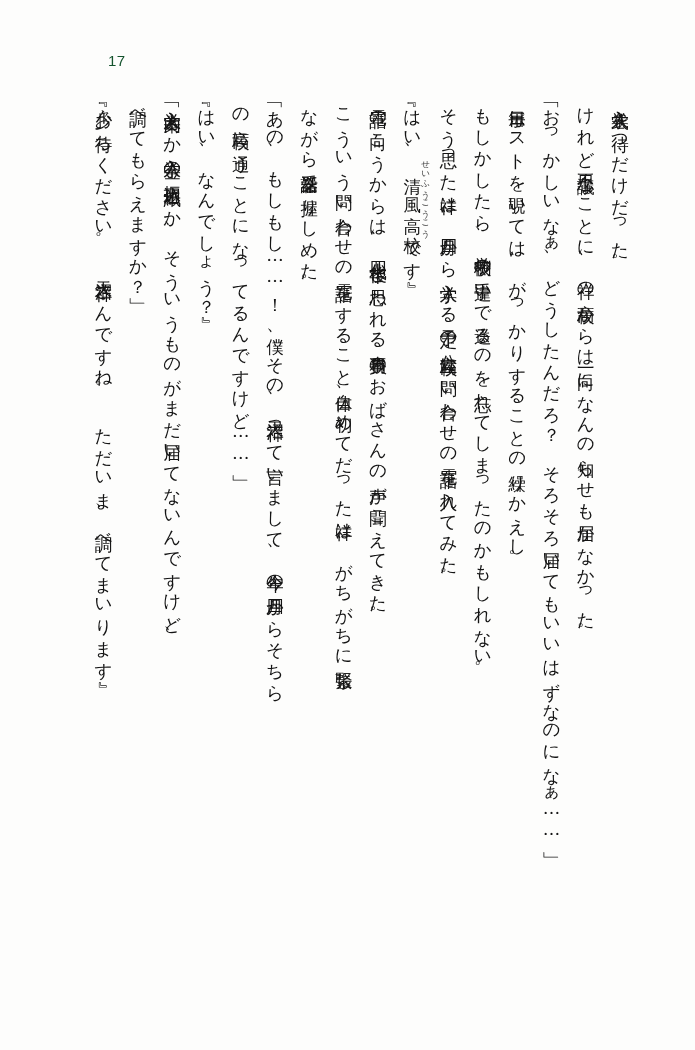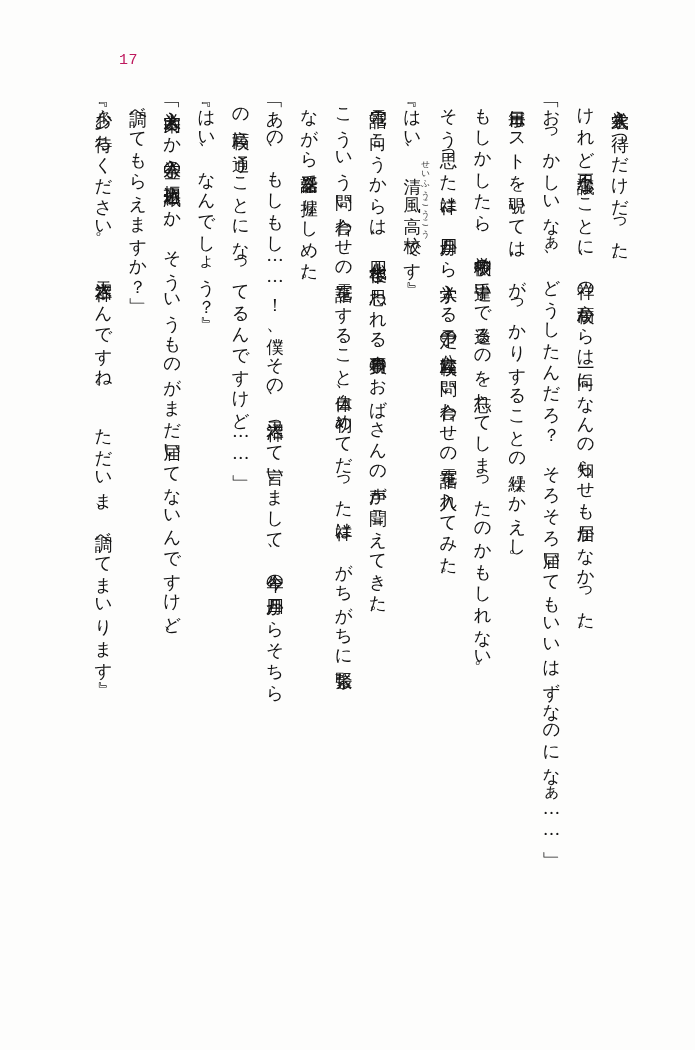--- a/index.html
+++ b/index.html
@@ -18,24 +18,23 @@
     position: relative;
     width: 695px;
     height: 1050px;
     background: #fdfdfc;
   }
   .page-number {
     position: absolute;
     top: 52px;
     left: 108px;
     font-size: 15px;
-    font-family: Liberation Mono, monospace;
-    color: #be185d;
+    font-family: Liberation Sans, sans-serif;
+    color: #14532d;
     letter-spacing: 0.5px;
-    margin-left: 11px;
   }
   .text-block {
     position: absolute;
     top: 96px;
     right: 58px;
     height: 880px;
     width: 560px;
     writing-mode: vertical-rl;
     text-orientation: upright;
     font-size: 17.5px;

